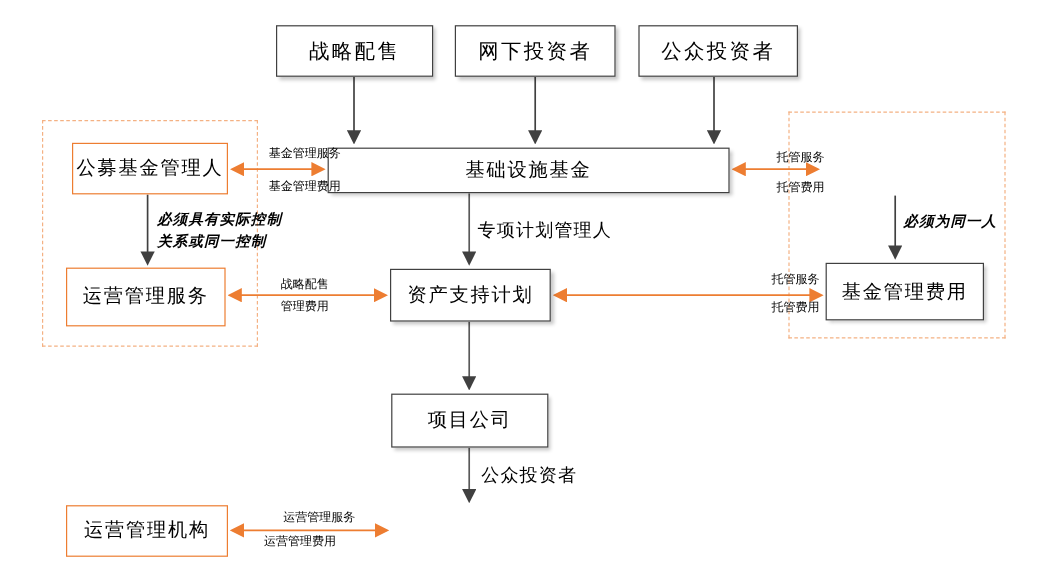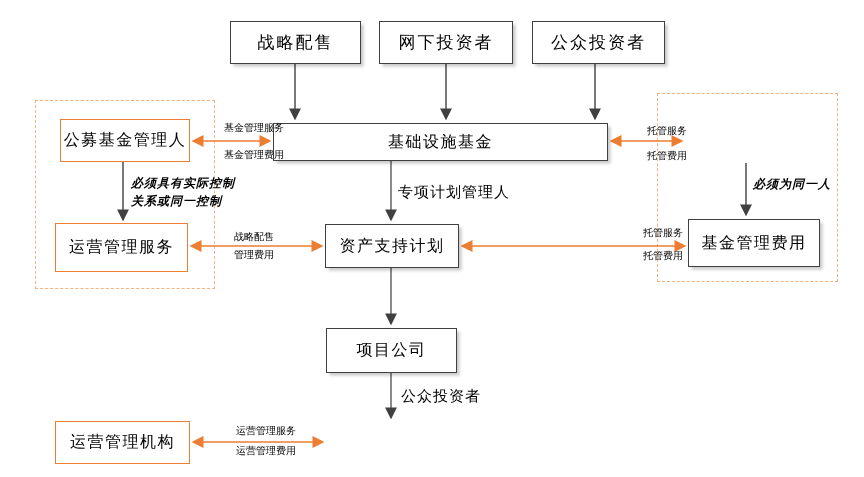--- a/index.html
+++ b/index.html
@@ -106,21 +106,21 @@
 
   <div class="elbl" style="left:234px;top:121px">基金管理服务</div>
   <div class="elbl" style="left:234px;top:148px">基金管理费用</div>
   <div class="elbl" style="left:647px;top:124px">托管服务</div>
   <div class="elbl" style="left:647px;top:149px">托管费用</div>
   <div class="elbl" style="left:234px;top:230px">战略配售</div>
   <div class="elbl" style="left:234px;top:248px">管理费用</div>
   <div class="elbl" style="left:643px;top:226px">托管服务</div>
   <div class="elbl" style="left:643px;top:249px">托管费用</div>
   <div class="elbl" style="left:246px;top:424px">运营管理服务</div>
-  <div class="elbl" style="left:246px;top:444px">运营管理费用</div>
+  <div class="elbl" style="left:230px;top:444px">运营管理费用</div>
 
   <div class="flbl" style="left:398px;top:183px">专项计划管理人</div>
   <div class="flbl" style="left:401px;top:387px">公众投资者</div>
 
   <div class="note" style="left:131px;top:175px">必须具有实际控制</div>
   <div class="note" style="left:131px;top:193px">关系或同一控制</div>
   <div class="note" style="left:753px;top:176px">必须为同一人</div>
 
 </div>
 

